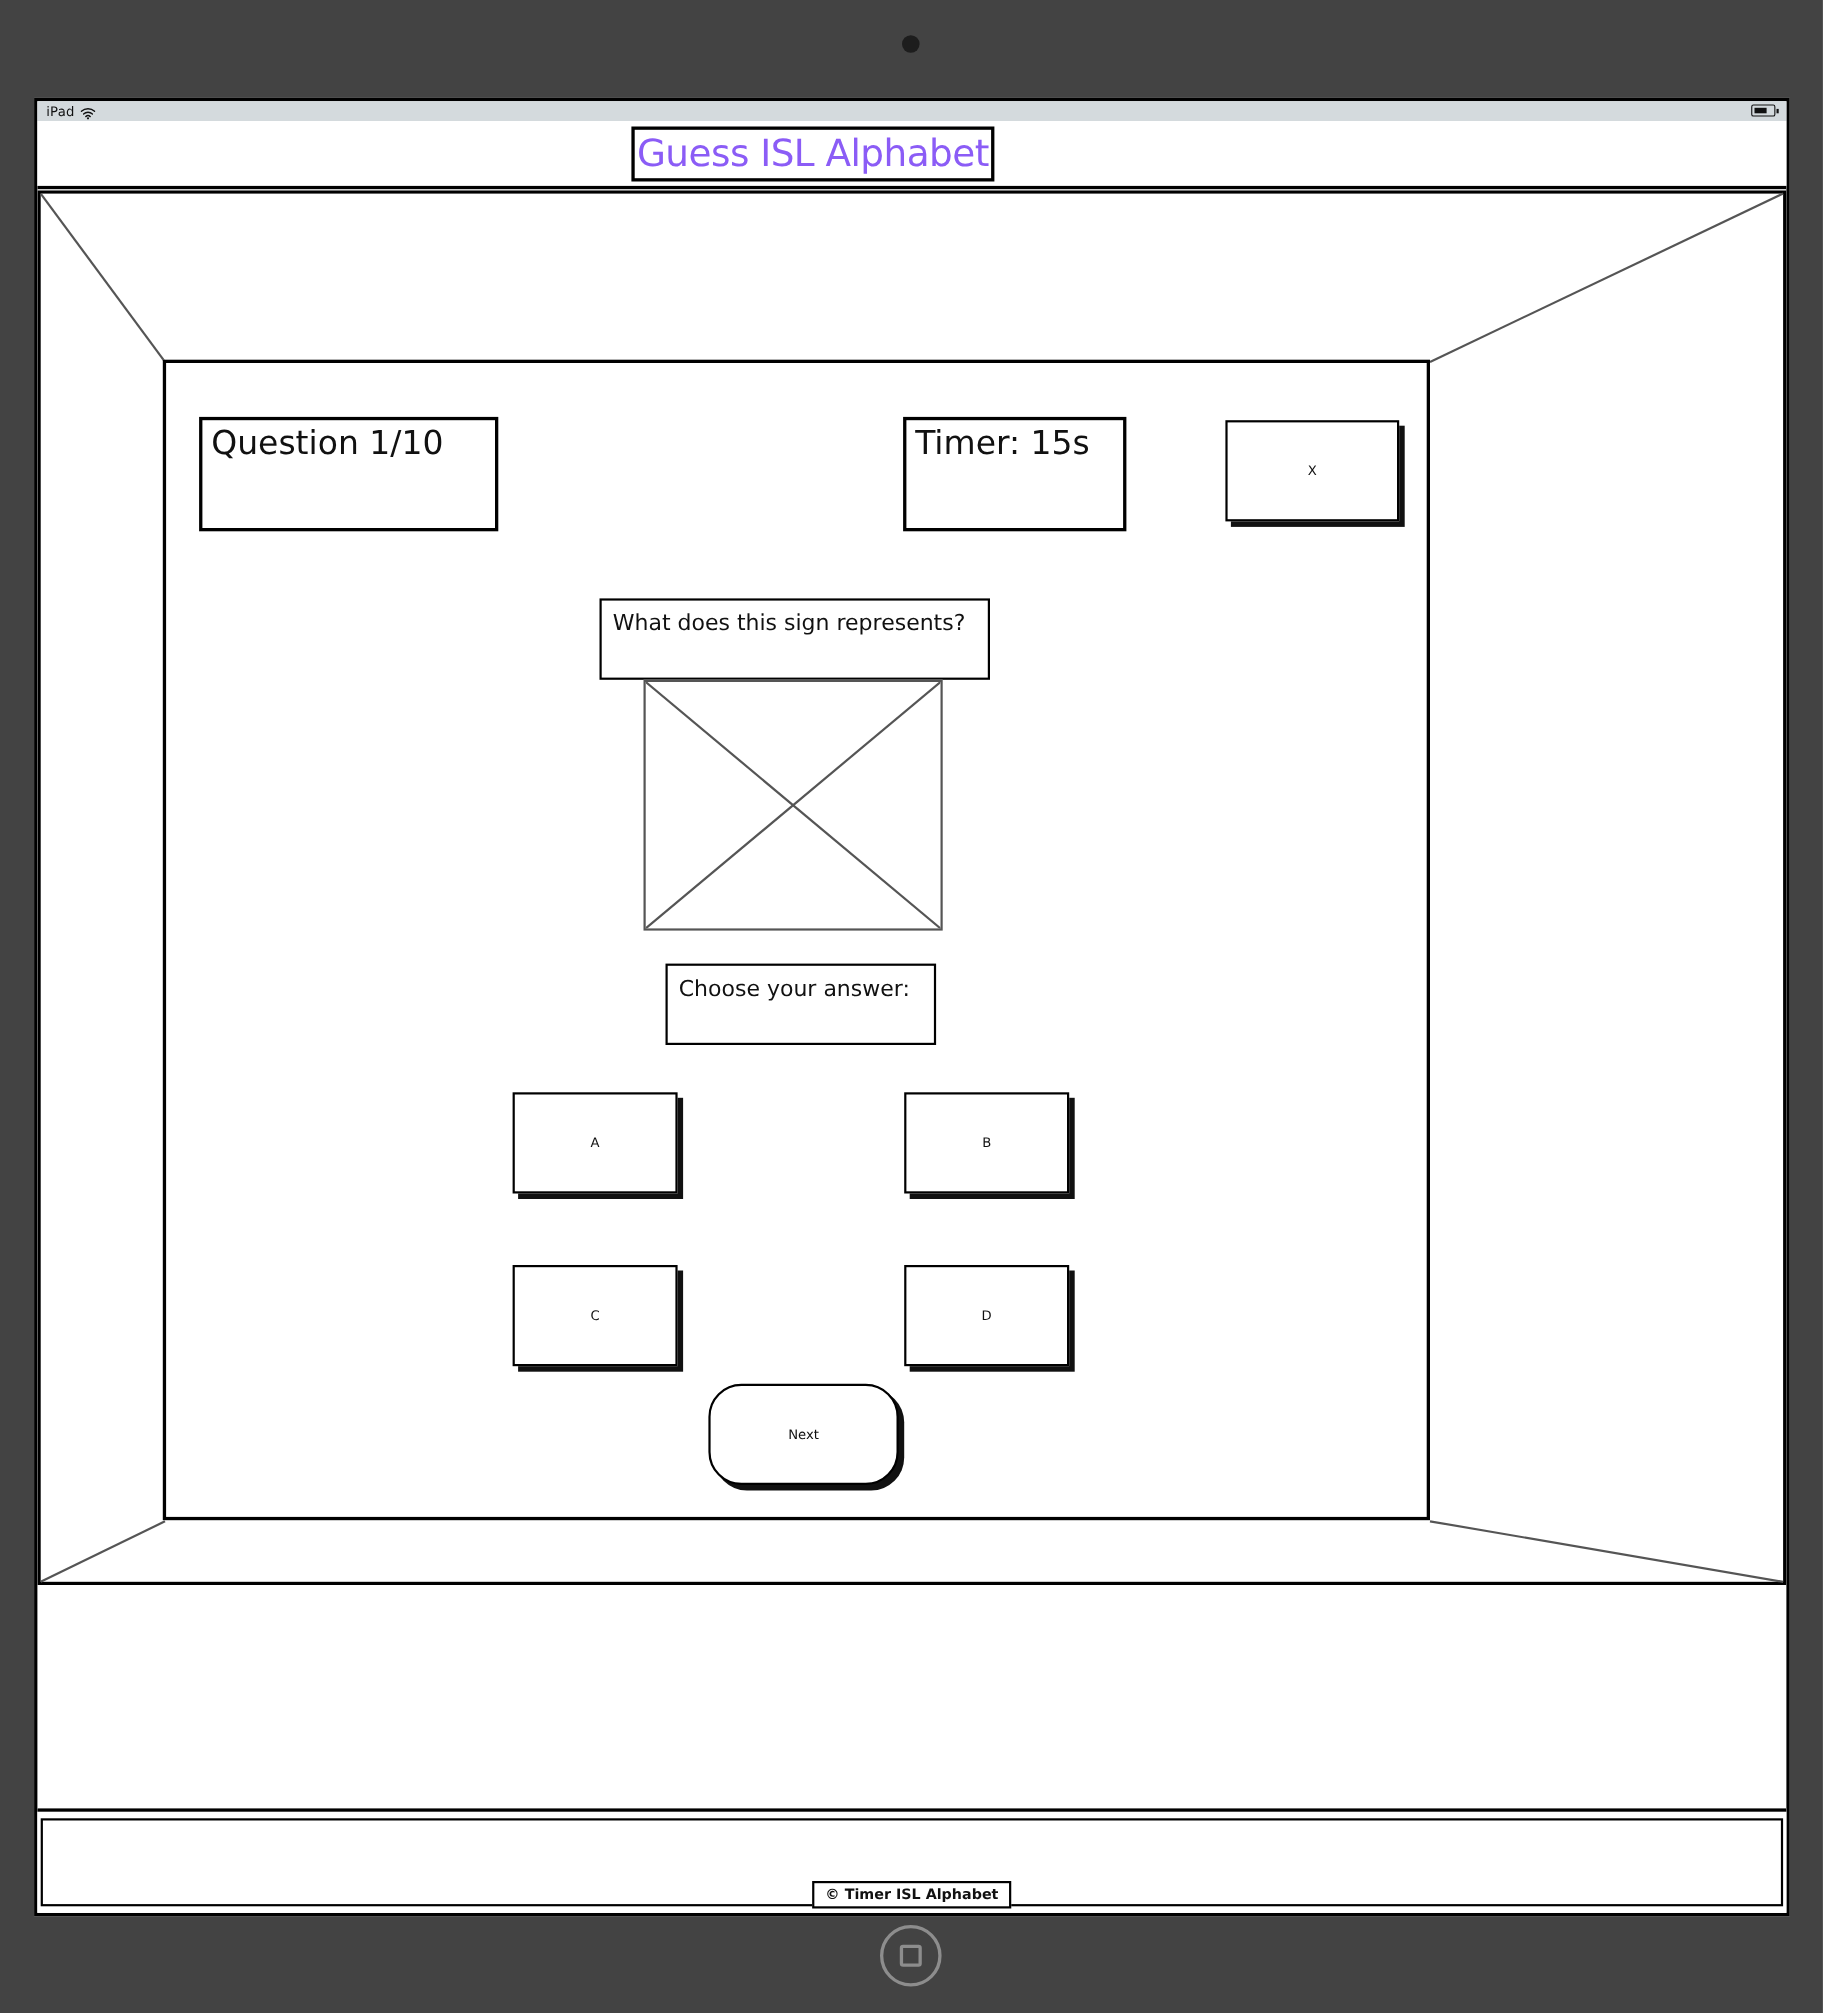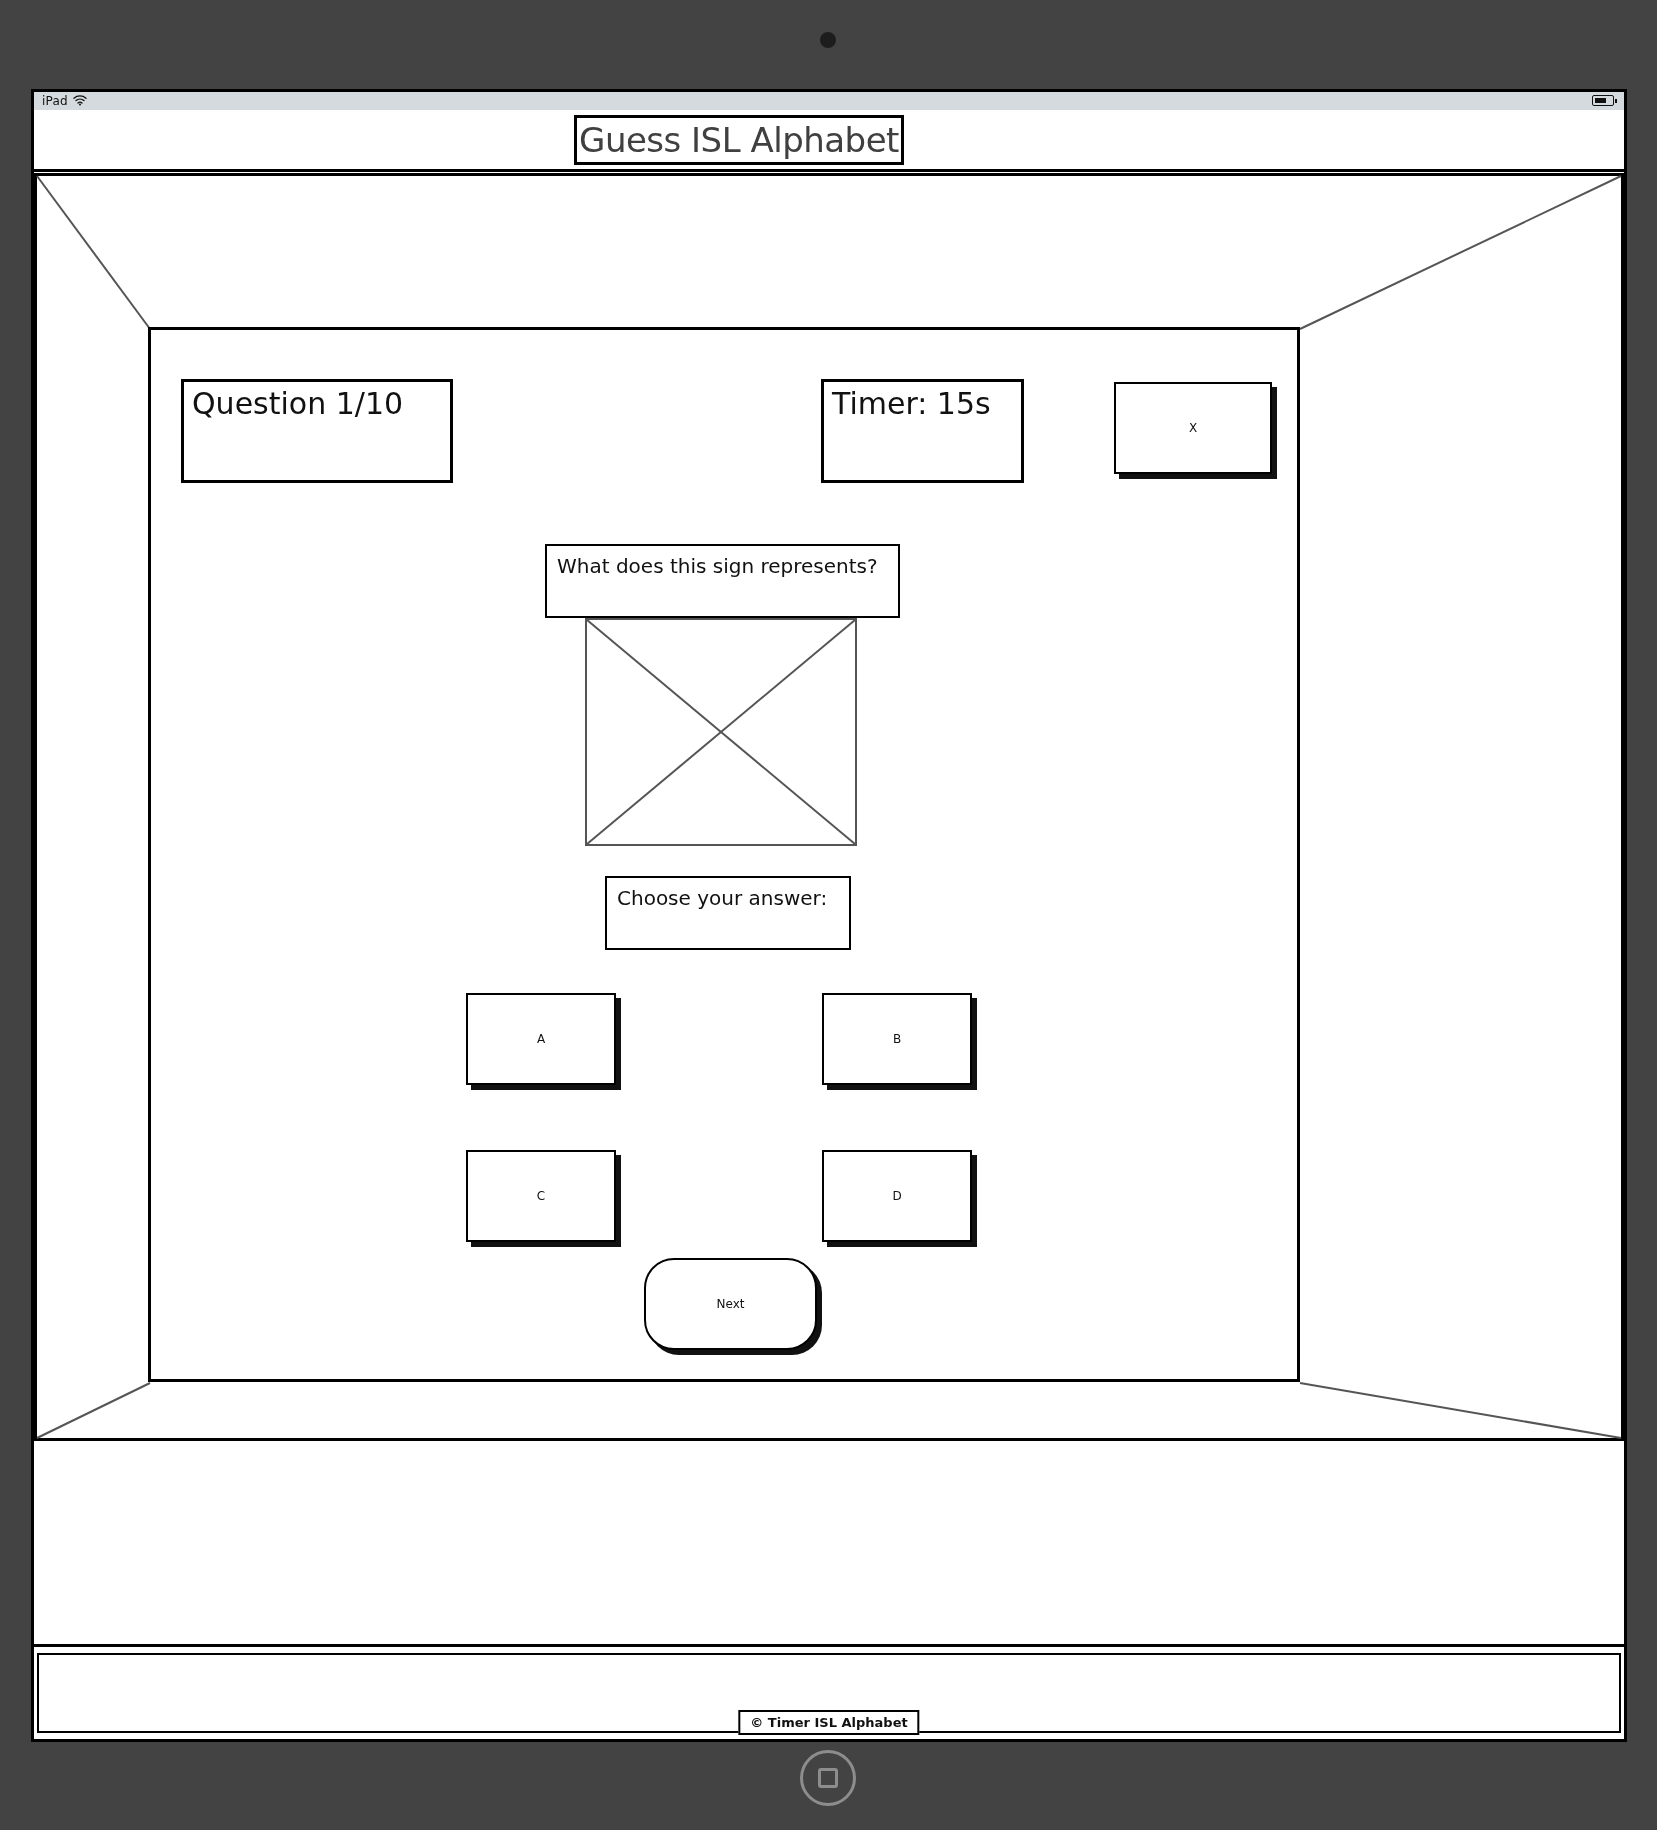--- a/index.html
+++ b/index.html
@@ -35,21 +35,21 @@
     border:3px solid #000;
     box-sizing:border-box;
   }
   
   .statusbar{
     position:absolute;left:0;top:0;width:100%;height:18px;
     background:#d4dadd;
     display:flex;align-items:center;
     font-size:11px;color:#111;
   }
-  .sb-left{position:absolute;left:8px;top:2px;display:flex;align-items:flex-start;gap:5px;}
+  .sb-left{position:absolute;left:8px;top:2px;display:flex;align-items:flex-end;gap:5px;}
   .sb-left .lbl{font-size:12px;letter-spacing:.2px;}
   .wifi{display:inline-block;width:14px;height:11px;position:relative;top:1px;}
   .sb-center{
     position:absolute;left:0;right:0;top:2px;text-align:center;
     font-size:12px;font-weight:600;
   }
   .sb-right{position:absolute;right:10px;top:3px;}
   .batt{
     display:inline-block;width:22px;height:11px;border:1.5px solid #111;
     border-radius:2px;position:relative;box-sizing:border-box;
@@ -65,21 +65,21 @@
     background:#fff;border-bottom:3px solid #000;
     box-sizing:border-box;
   }
   .title-box{
     position:absolute;left:540px;top:5px;width:330px;height:50px;
     border:3px solid #000;box-sizing:border-box;
     display:flex;align-items:center;justify-content:center;
     background:#fff;
   }
   .title-text{
-    font-size:34px;font-weight:500;color:#404040;letter-spacing:-.5px;
+    font-size:34px;font-weight:500;color:#8b5cf6;letter-spacing:-.5px;
     white-space:nowrap;
   }
 
   
   .frame-outer{
     position:absolute;left:0;top:81px;width:1590px;height:1268px;
   }
   .frame-outer svg{position:absolute;left:0;top:0;}
   .panel{
     position:absolute;left:114px;top:154px;width:1152px;height:1055px;

